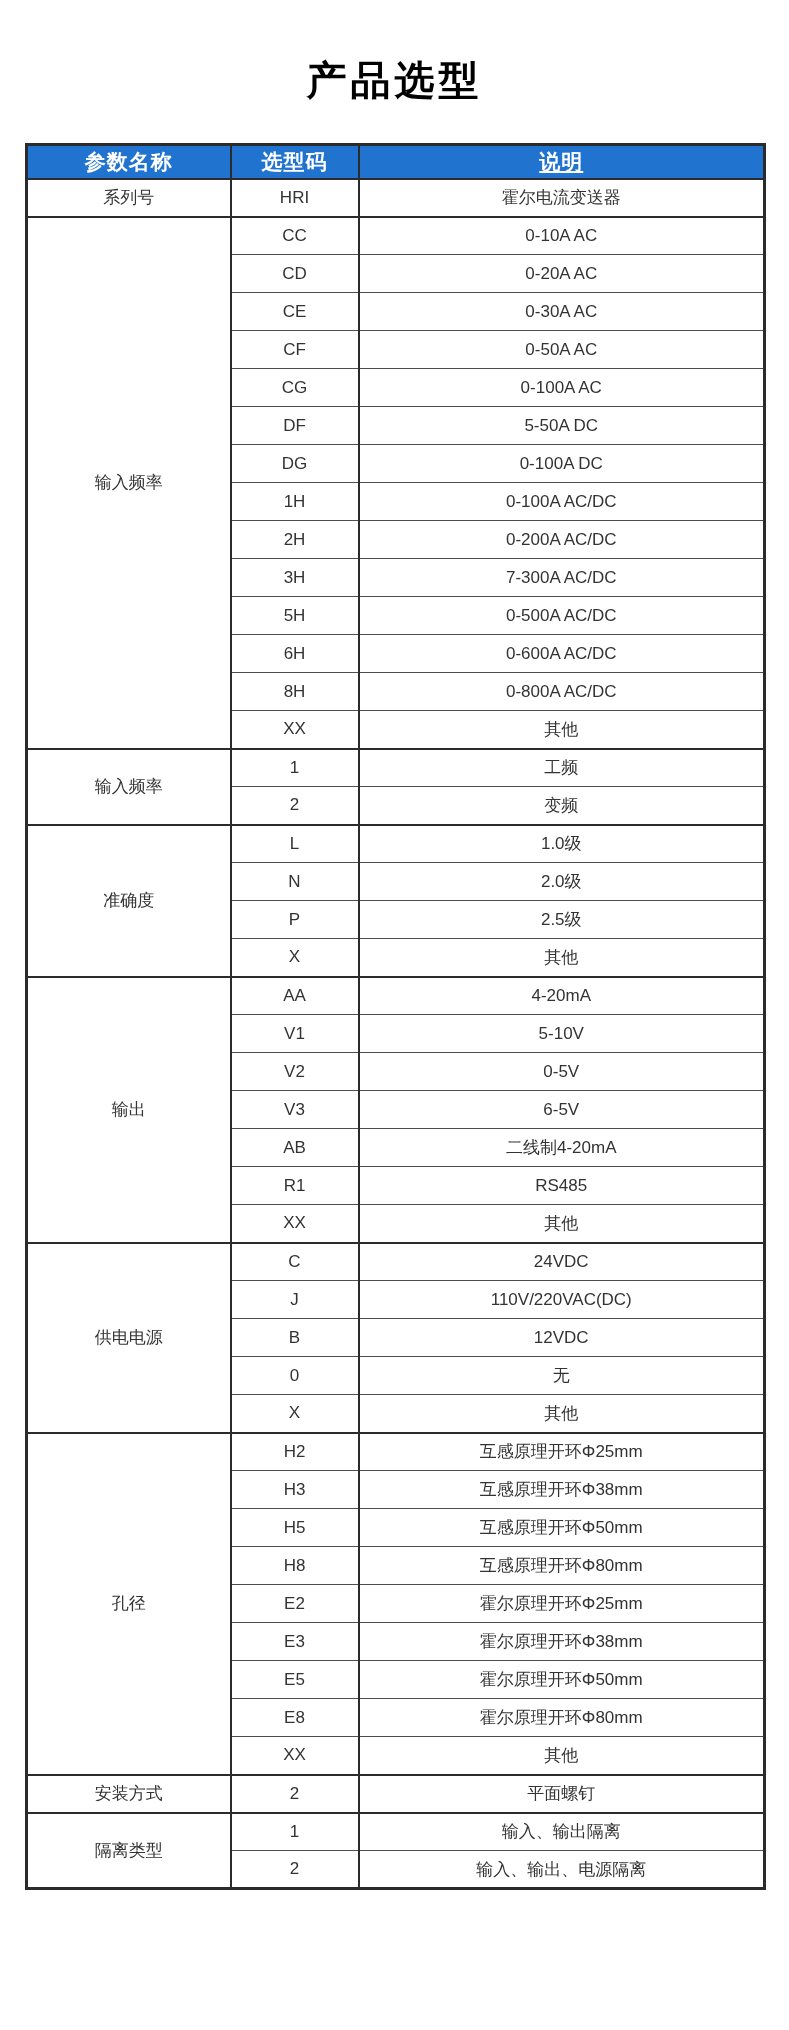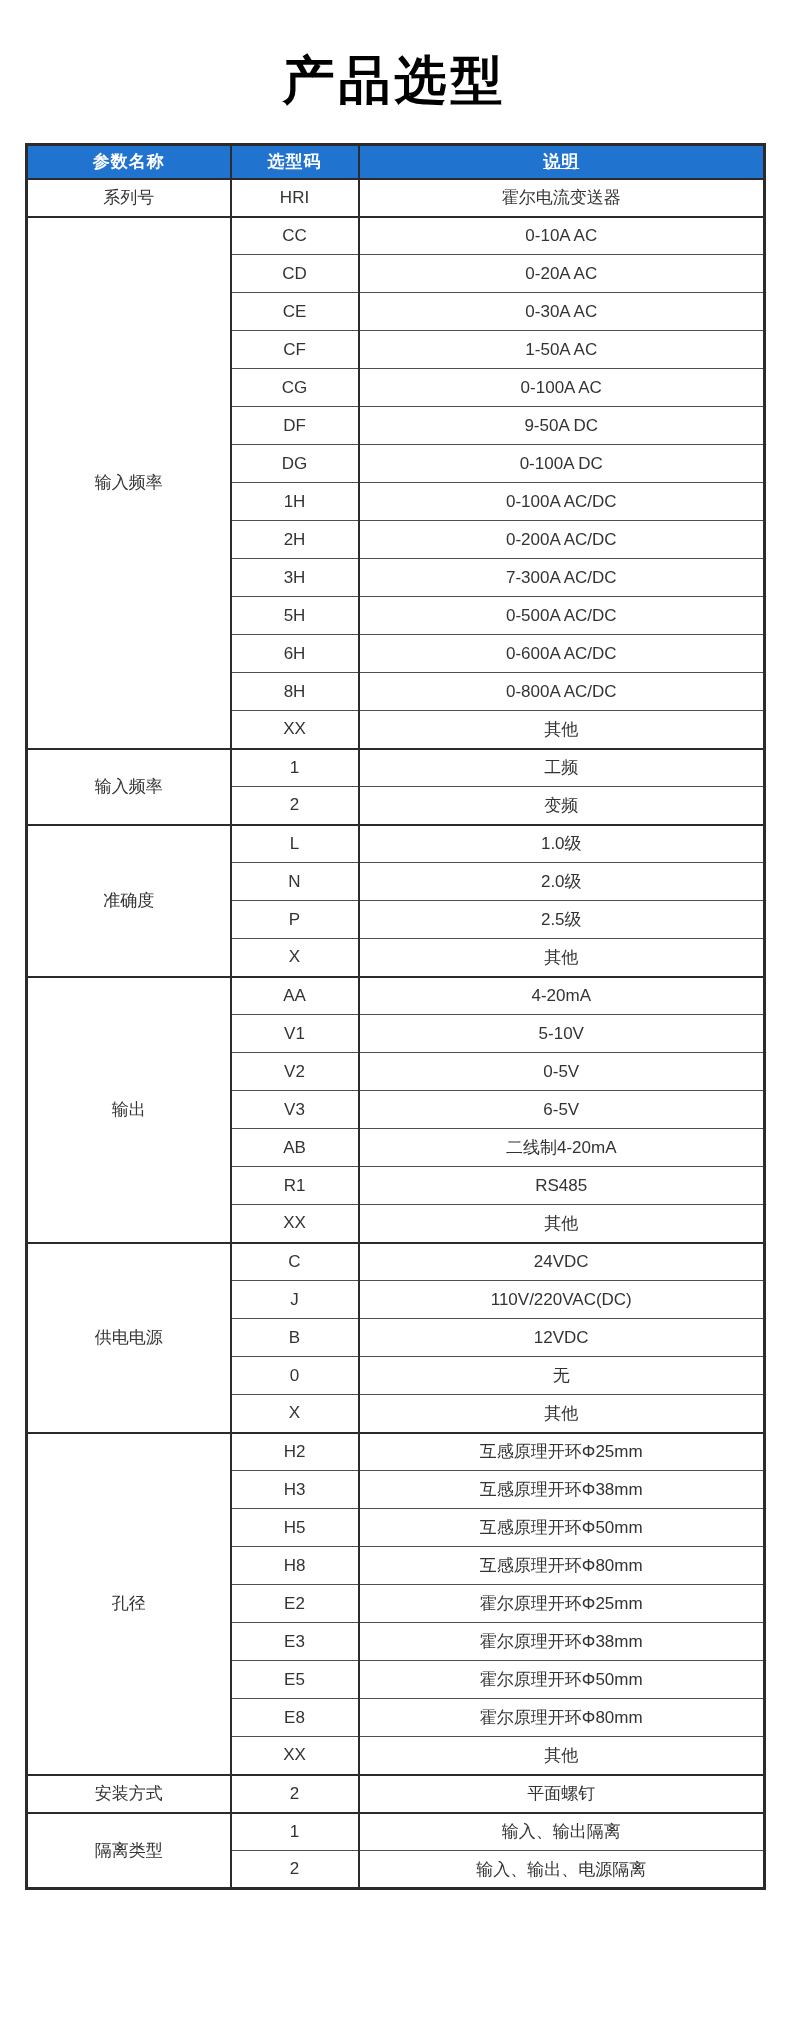--- a/index.html
+++ b/index.html
@@ -17,39 +17,39 @@
     width:789px;height:2030px;
     background:var(--page-bg);
     font-family:"Liberation Sans",sans-serif;
     overflow:hidden;
   }
   .page-title{
     margin:0;
     padding-top:50px;
     line-height:60px;
     text-align:center;
-    font-size:52px;
+    font-size:40px;
     font-weight:900;
     letter-spacing:4px;
     color:var(--title-color);
   }
   table.selection-table{
     border-collapse:collapse;
     table-layout:fixed;
     width:738px;
     margin:33px 0 0 25px;
     border:3px solid var(--border-dark);
   }
   col.c-param{width:204px;}
   col.c-code{width:128px;}
   col.c-desc{width:406px;}
   th{
     background:var(--header-bg);
     color:var(--header-text);
-    font-size:17px;
+    font-size:21px;
     font-weight:600;
     height:34px;
     text-align:center;
     vertical-align:middle;
     border-bottom:2px solid var(--border-dark);
     border-right:2px solid var(--border-dark);
     letter-spacing:1px;
   }
   th:last-child{border-right:none;text-decoration:underline;}
   td{
@@ -105,29 +105,29 @@
         <tr>
           <td class="code-cell">CD</td>
           <td class="desc-cell">0-20A AC</td>
         </tr>
         <tr>
           <td class="code-cell">CE</td>
           <td class="desc-cell">0-30A AC</td>
         </tr>
         <tr>
           <td class="code-cell">CF</td>
-          <td class="desc-cell">1-50A AC</td>
+          <td class="desc-cell">0-50A AC</td>
         </tr>
         <tr>
           <td class="code-cell">CG</td>
           <td class="desc-cell">0-100A AC</td>
         </tr>
         <tr>
           <td class="code-cell">DF</td>
-          <td class="desc-cell">9-50A DC</td>
+          <td class="desc-cell">5-50A DC</td>
         </tr>
         <tr>
           <td class="code-cell">DG</td>
           <td class="desc-cell">0-100A DC</td>
         </tr>
         <tr>
           <td class="code-cell">1H</td>
           <td class="desc-cell">0-100A AC/DC</td>
         </tr>
         <tr>

